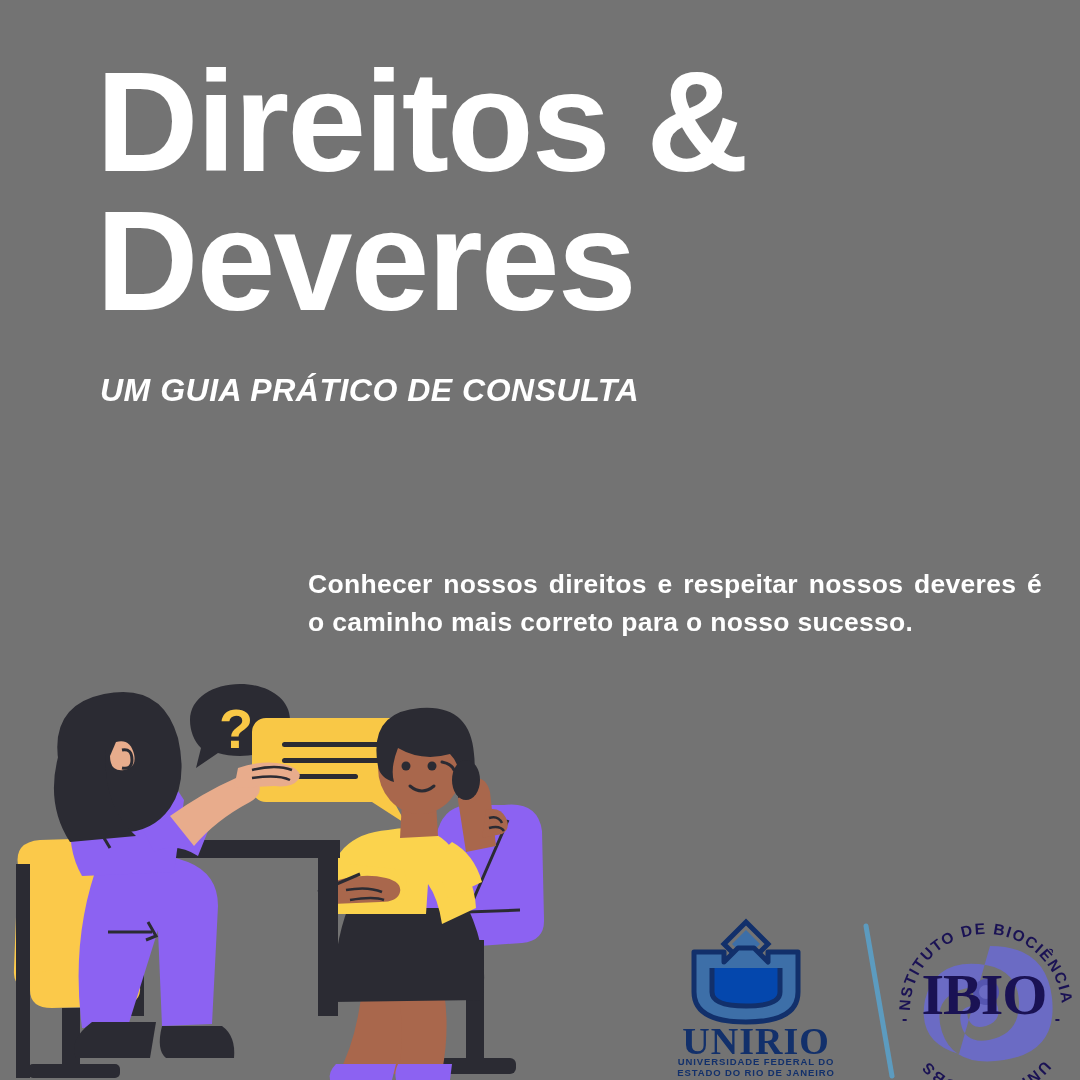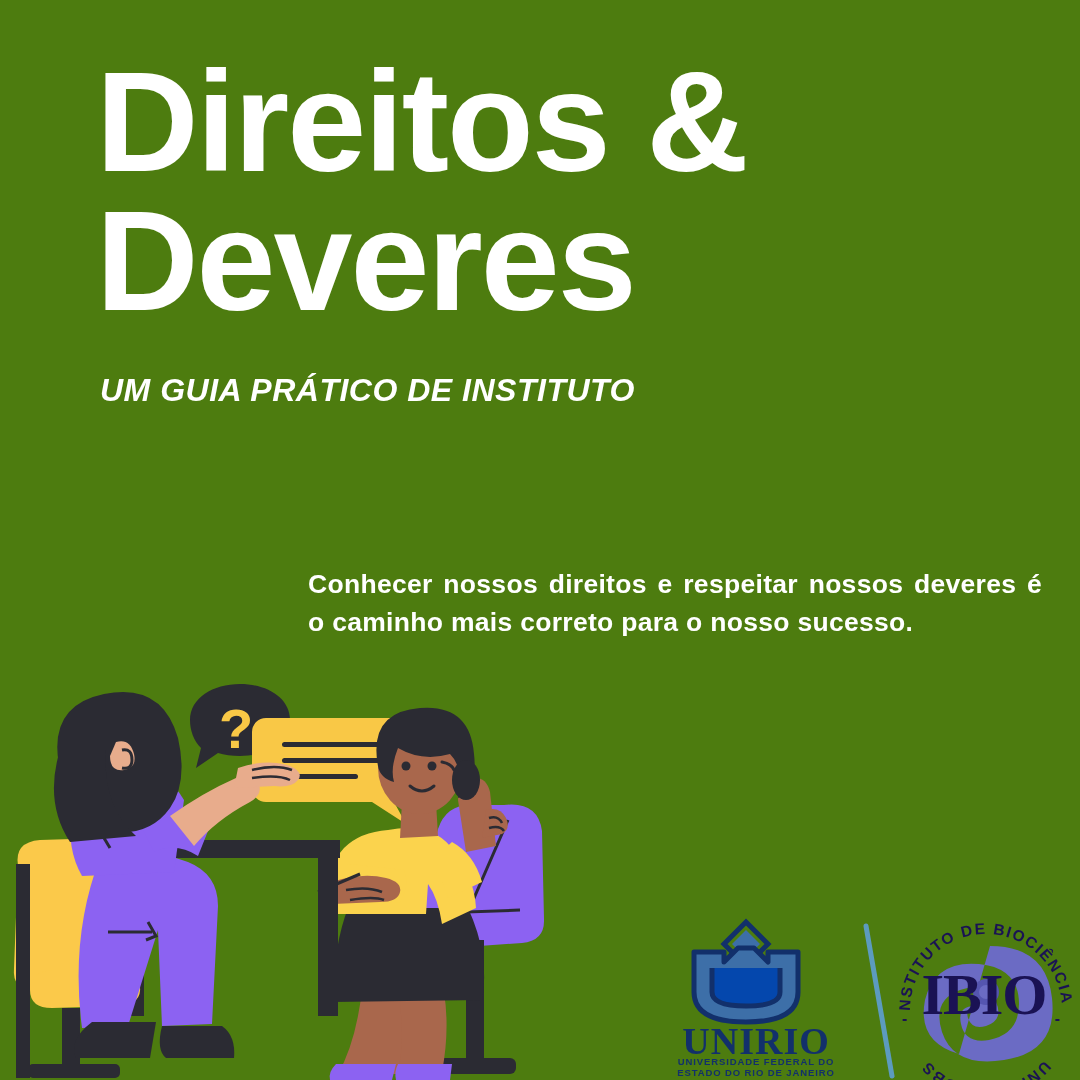--- a/index.html
+++ b/index.html
@@ -81,26 +81,26 @@
     position: absolute;
     left: 894px;
     top: 918px;
     width: 180px;
     height: 165px;
   }
 </style>
 </head>
 <body>
 
-<div id="poster" style="background: #4d7c0f;">
+<div id="poster" style="background: #737373;">
 
   <div class="title">Direitos &amp;
 Deveres</div>
 
-  <div class="subtitle">UM GUIA PRÁTICO DE INSTITUTO</div>
+  <div class="subtitle">UM GUIA PRÁTICO DE CONSULTA</div>
 
   <div class="body-copy">Conhecer nossos direitos e respeitar nossos deveres é o caminho mais correto para o nosso sucesso.</div>
 
   <svg class="illus" viewBox="0 0 640 430">
 
     <g>
       <ellipse cx="240" cy="710" rx="1" ry="1" fill="none"></ellipse>
       <path d="M190 20 C190 -2 213 -16 240 -16 C267 -16 290 -2 290 20 C290 42 267 56 240 56 C232 56 224 55 218 53 L196 68 L201 48 C194 41 190 31 190 20 Z" transform="translate(0,50)" fill="#2B2B33"></path>
       <text x="236" y="98" font-family="'Liberation Sans', sans-serif" font-size="56" font-weight="bold" fill="#F9C846" text-anchor="middle">?</text>
     </g>

